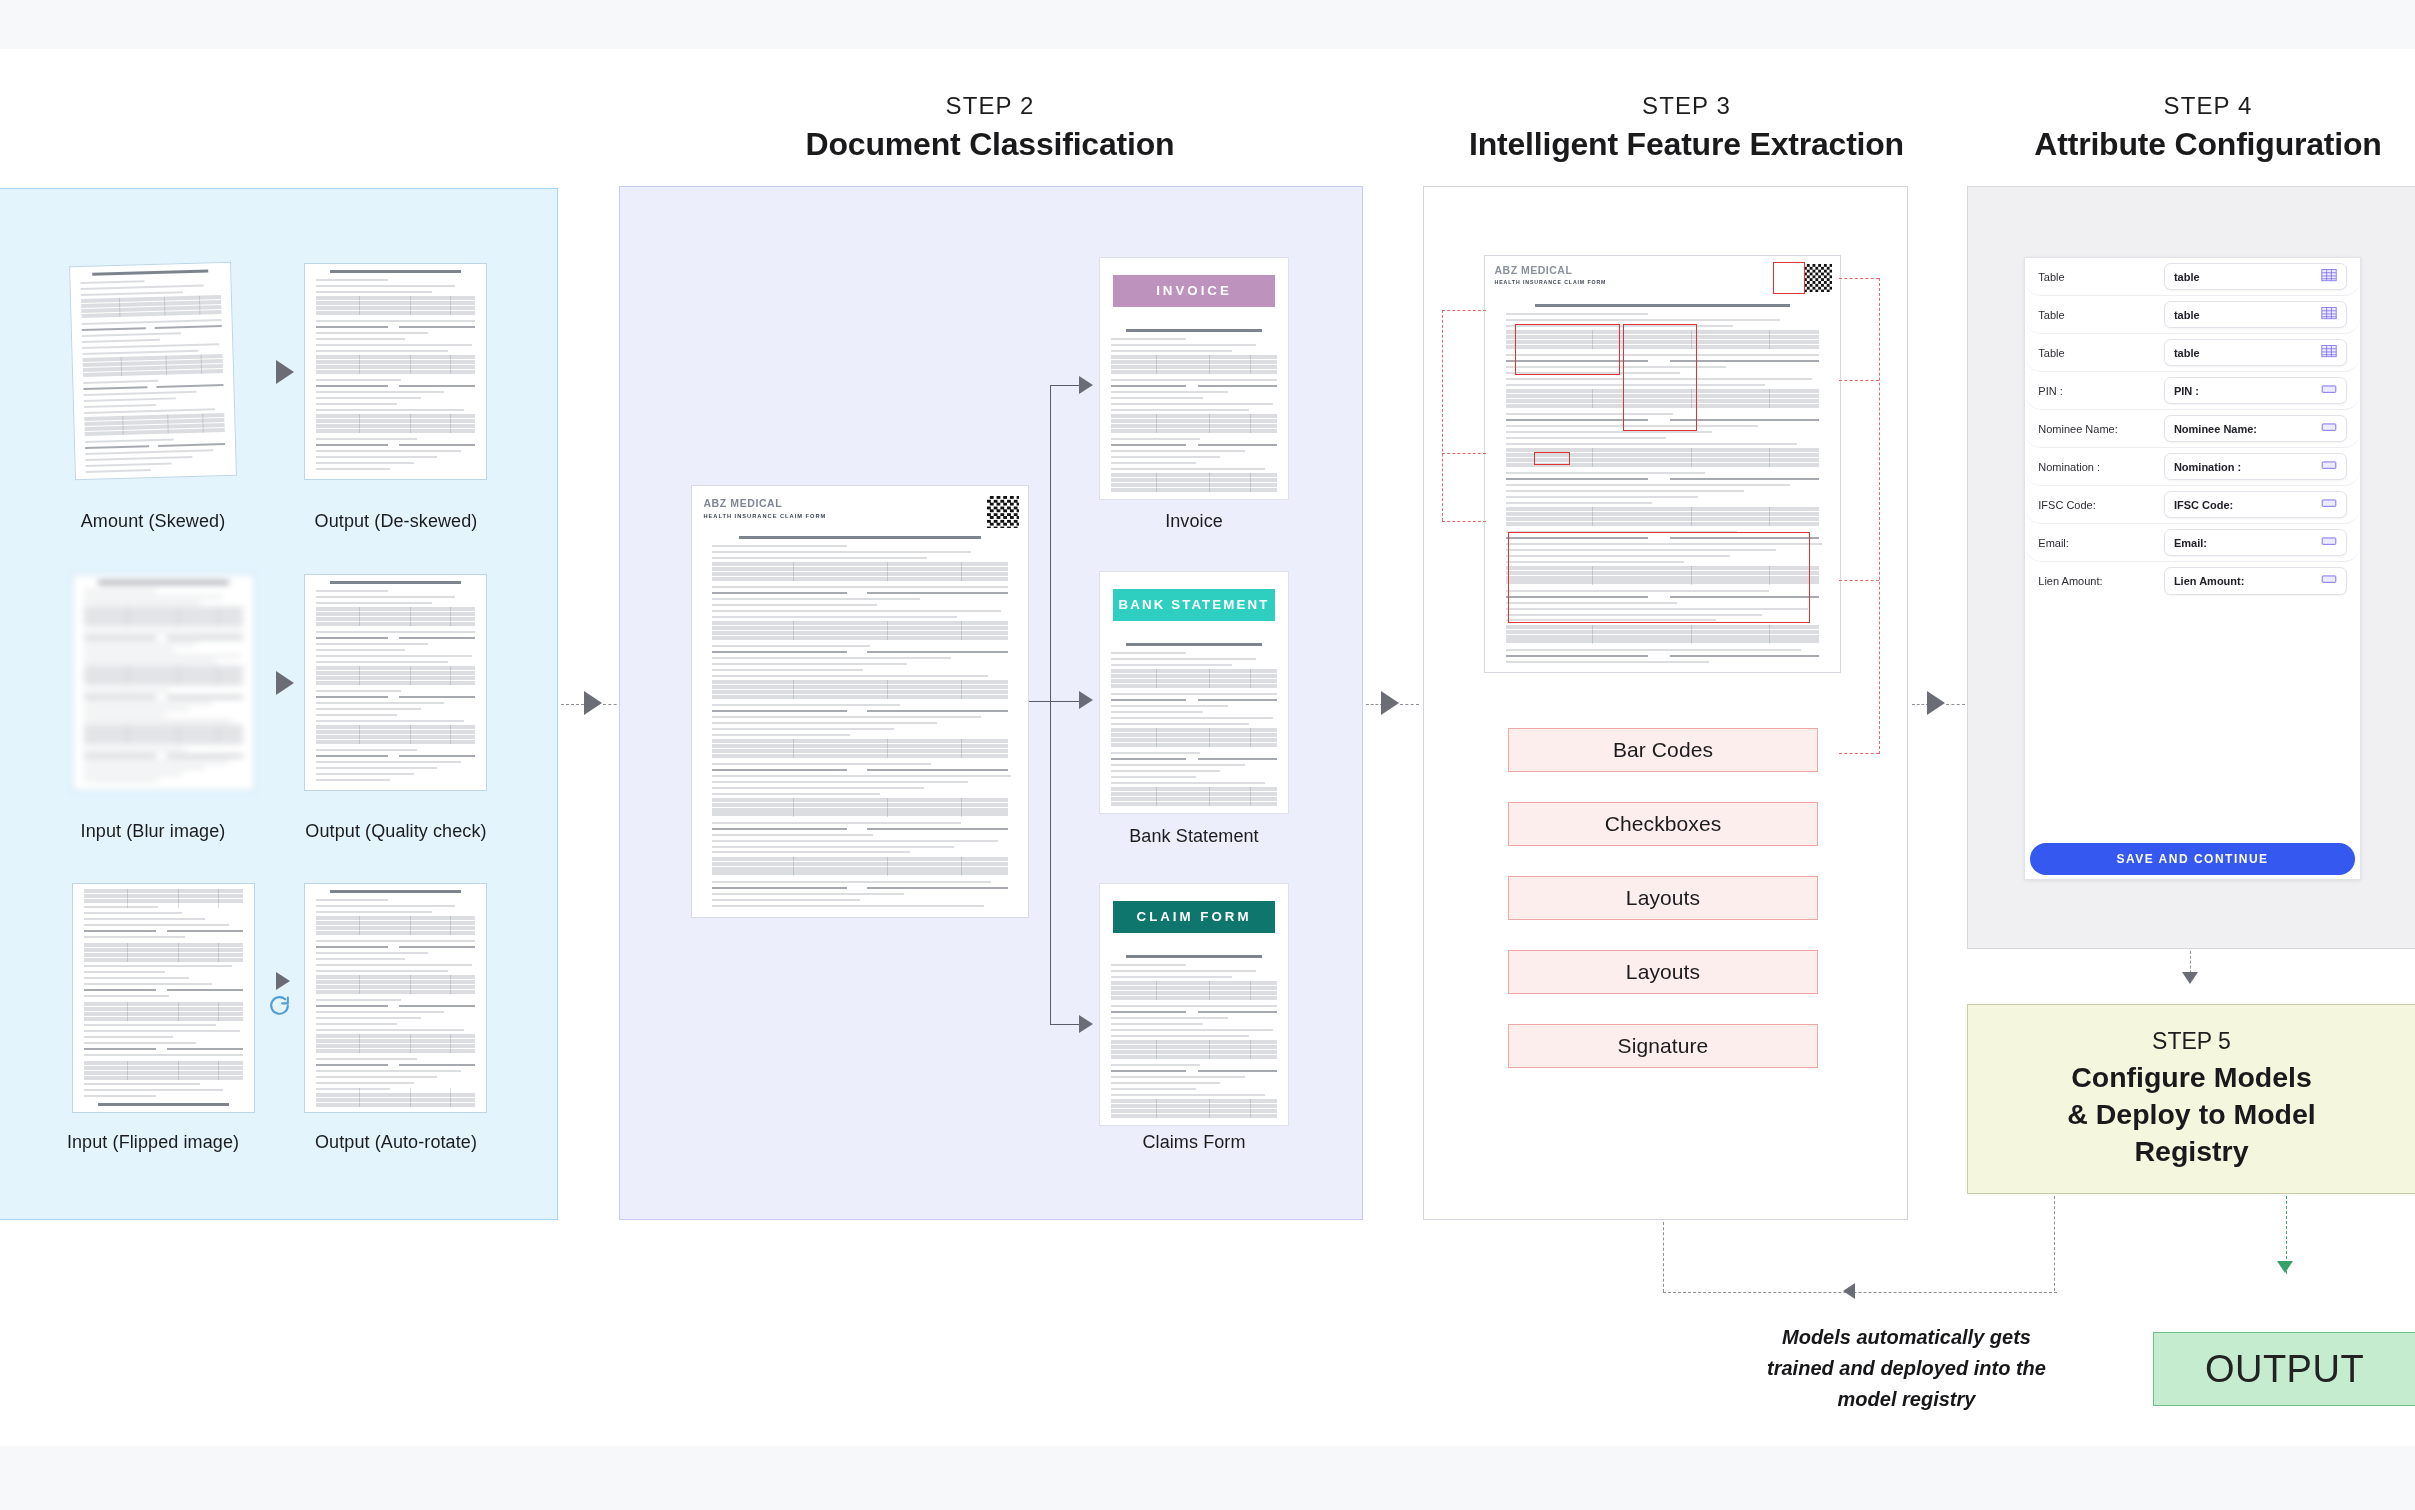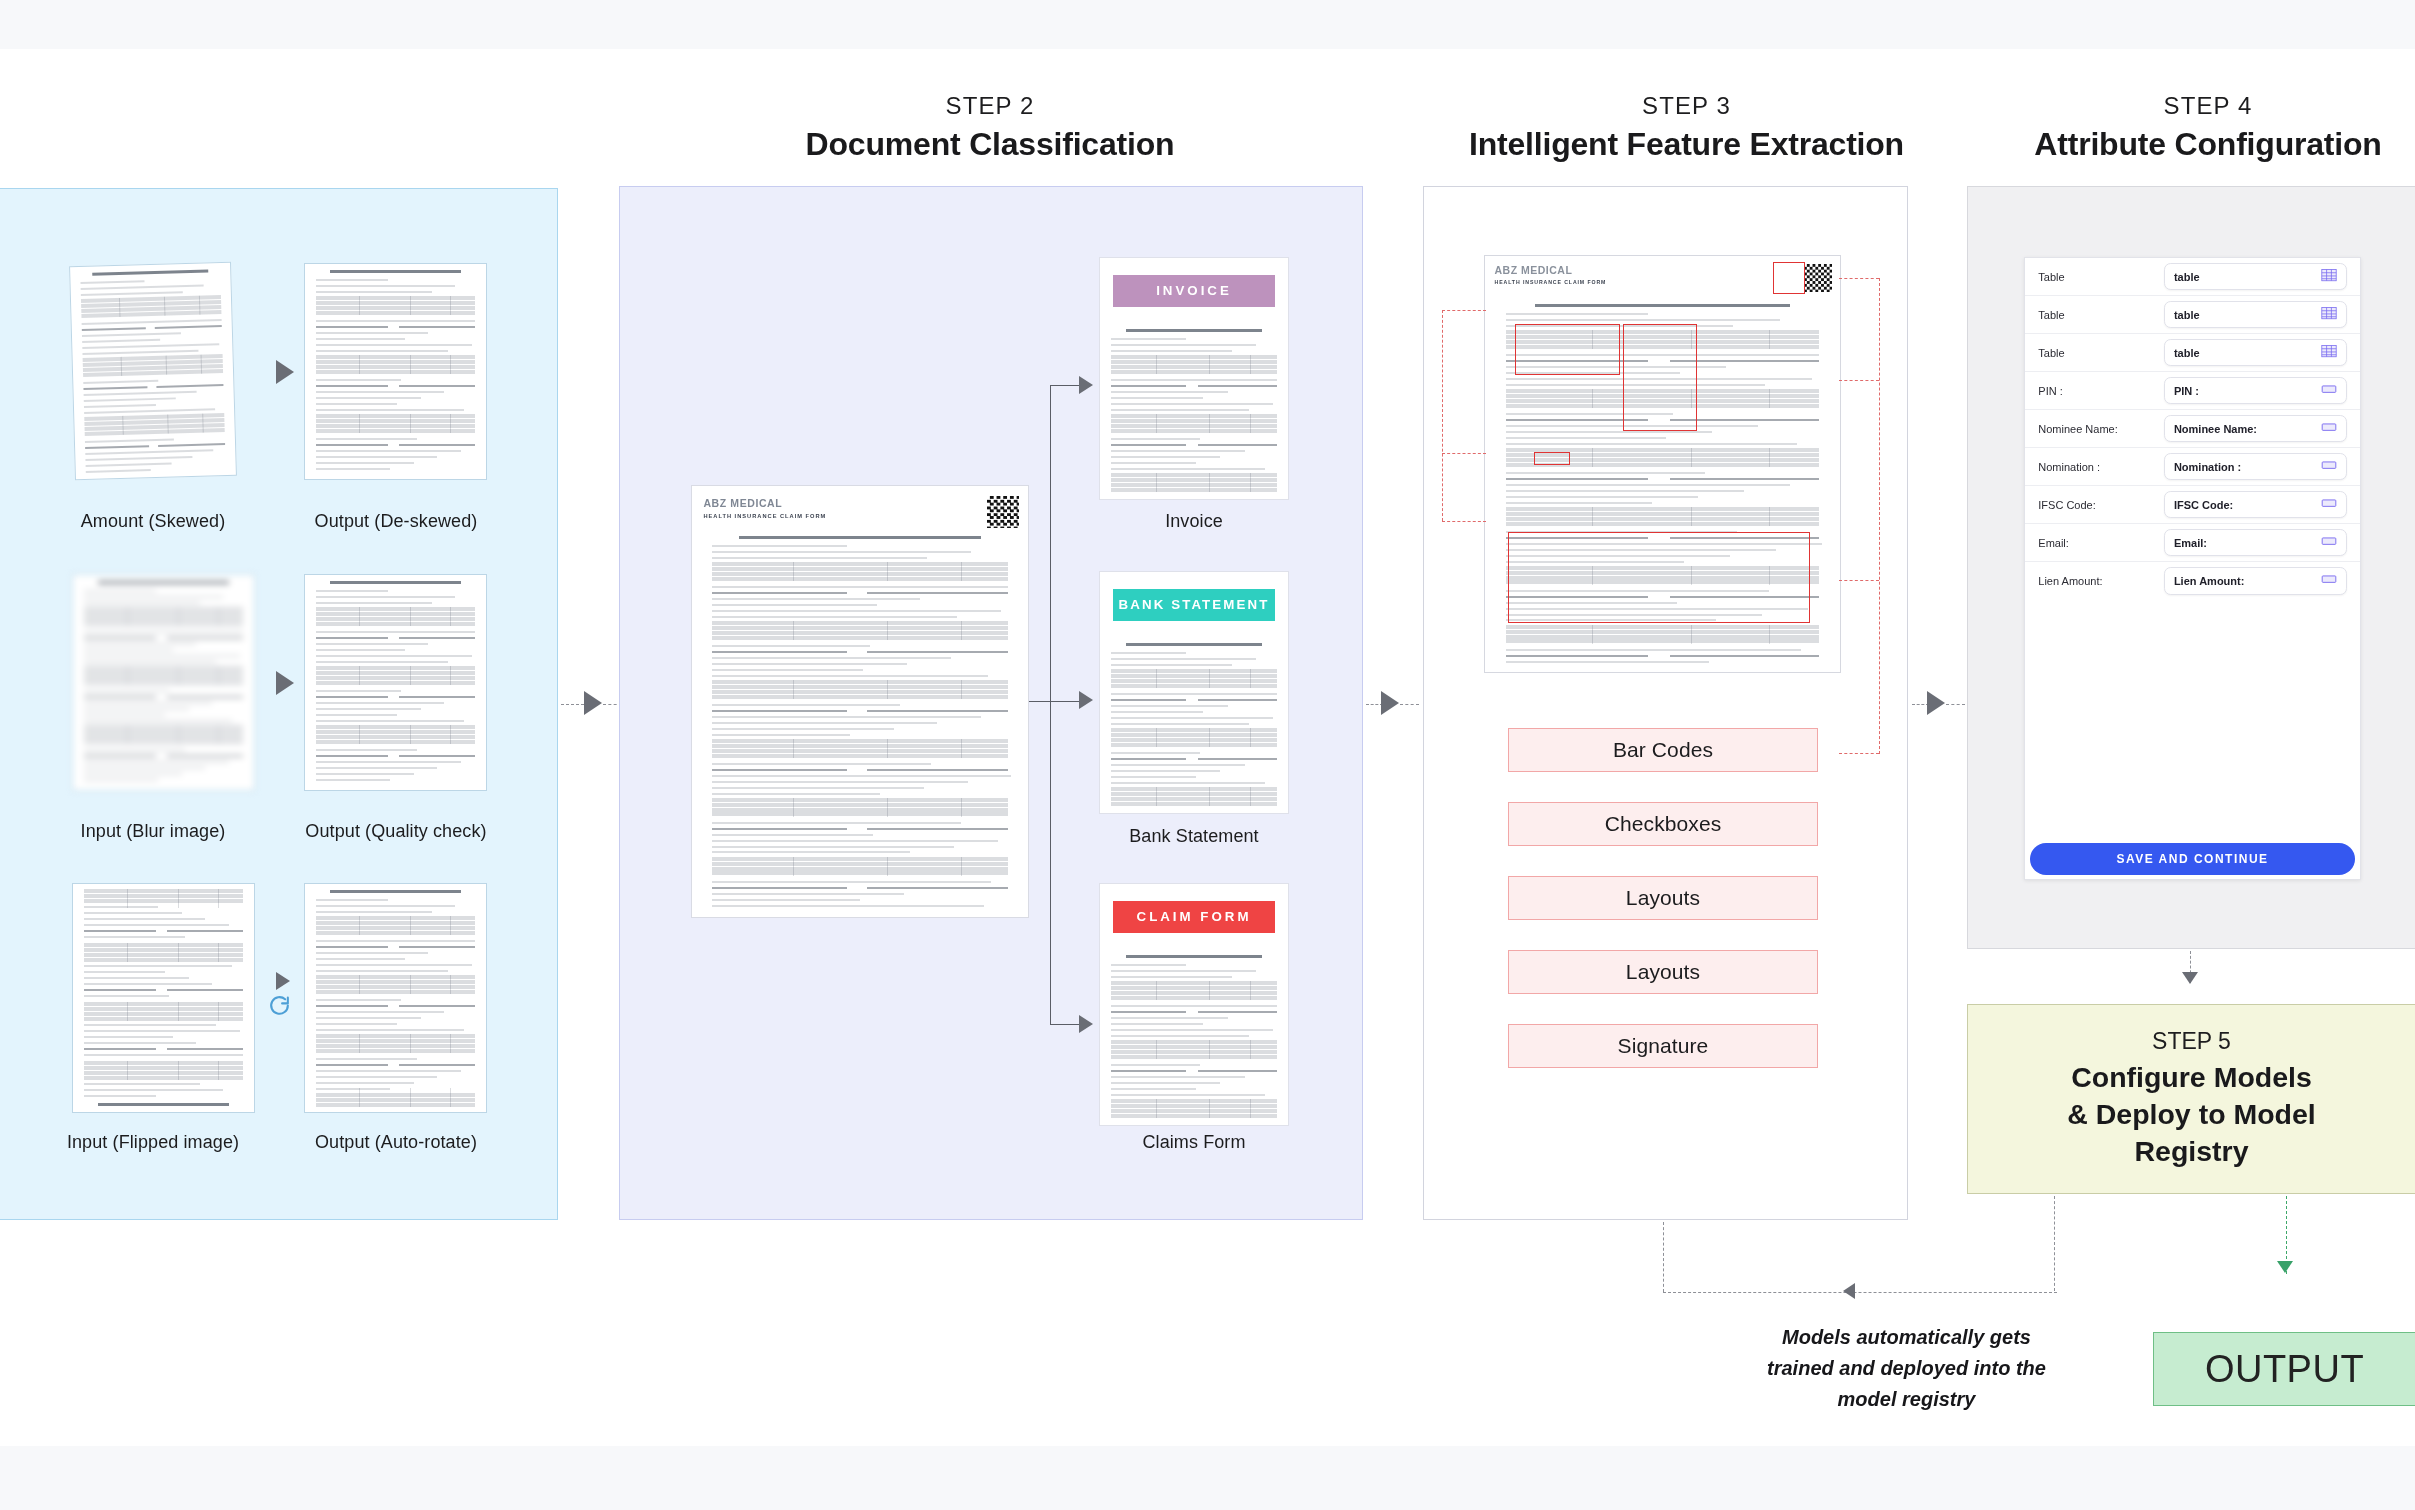--- a/index.html
+++ b/index.html
@@ -99,21 +99,21 @@
   .dash-red-h { position:absolute; height:0; border-top:1.4px dashed #e06a6a; }
   .dash-red-v { position:absolute; width:0; border-left:1.4px dashed #e06a6a; }
 
   
   .attr-card {
     position:absolute; background:#ffffff; border:1px solid #e2e3e9;
     box-shadow: 0 1px 3.8px rgba(0,0,0,.08);
   }
   .attr-row {
     display:flex; align-items:center; height:38px;
-    border-bottom:1px solid #edeef2; padding:0 13.3px;
+    border-bottom:1px solid #edeef2; padding:0 13.3px;border-radius:16px;
   }
   .attr-row:last-of-type { border-bottom:none; }
   .attr-label { width:126px; font-size:11px; color:#2b2b33; }
   .attr-pill {
     flex:1; height:27.6px; border:1px solid #e1e2ea; border-radius:6.7px;
     display:flex; align-items:center; justify-content:space-between;
     padding:0 8.6px; background:#fff; box-shadow:0 1px 1.9px rgba(0,0,0,.05);
   }
   .attr-pill-text { font-size:11px; color:#20202a; font-weight:600; }
   .icon-type { width:16px; height:14.3px; }
@@ -689,21 +689,21 @@
         <div class="pl light" style="left:6%;top:160px;width:88%;height:3.8px;"></div>
         <div class="pl light" style="left:6%;top:165px;width:88%;height:3.8px;"></div>
         <div class="pl light" style="left:30%;top:150px;width:1px;height:19px;"></div>
         <div class="pl light" style="left:58%;top:150px;width:1px;height:19px;"></div>
         <div class="pl light" style="left:80%;top:150px;width:1px;height:19px;"></div>
       </div>
   </div>
   <div class="cap" style="left:1080px; top:826px; width:228px;">Bank Statement</div>
 
   <div class="card" style="left:1099px; top:883px; width:190px; height:243px;">
-    <div class="card-banner" style="background:#ef4444;text-align:center;">CLAIM FORM</div>
+    <div class="card-banner" style="background:#0f766e;text-align:center;">CLAIM FORM</div>
     <div class="paper-lines" id="pgen-10" style="top:65px;">
         <div class="pl dark" style="left:14%;top:5.7px;width:72%;height:2.9px;"></div>
         <div class="pl light" style="left:6%;top:15px;width:40%;height:1.9px;"></div>
         <div class="pl light" style="left:6%;top:21px;width:77%;height:1.9px;"></div>
         <div class="pl light" style="left:6%;top:27px;width:64%;height:1.9px;"></div>
         <div class="pl light" style="left:6%;top:32px;width:88%;height:3.8px;"></div>
         <div class="pl light" style="left:6%;top:37px;width:88%;height:3.8px;"></div>
         <div class="pl light" style="left:6%;top:42px;width:88%;height:3.8px;"></div>
         <div class="pl light" style="left:6%;top:47px;width:88%;height:3.8px;"></div>
         <div class="pl light" style="left:30%;top:32px;width:1px;height:19px;"></div>

